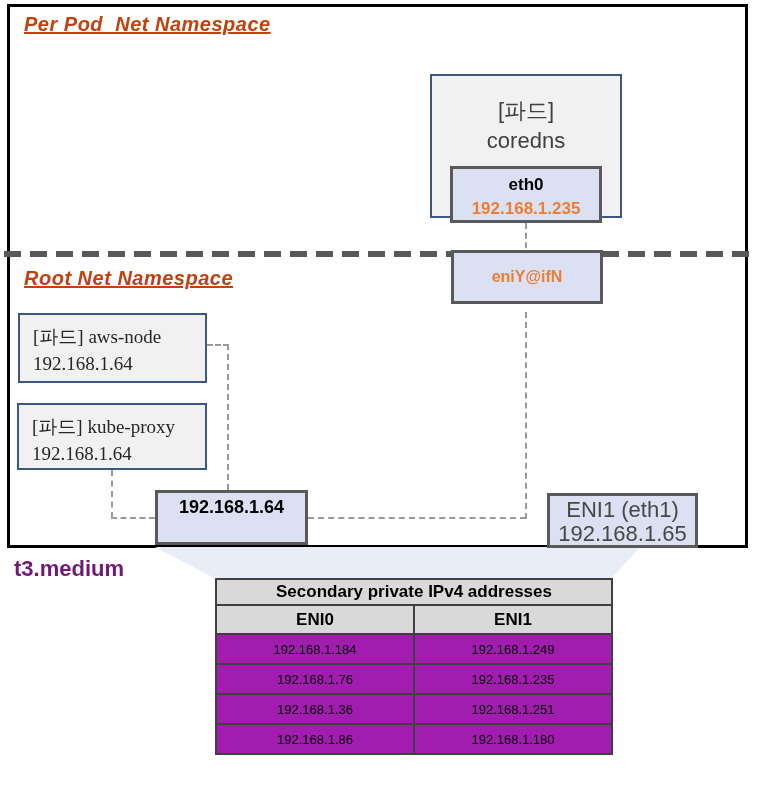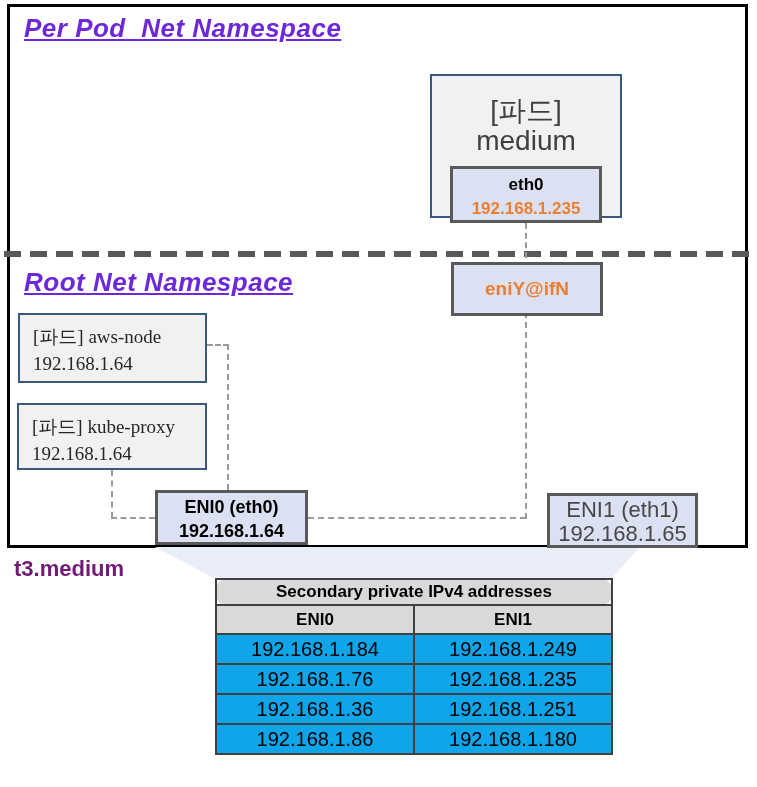--- a/index.html
+++ b/index.html
@@ -7,45 +7,45 @@
     position:relative;width:757px;height:787px;background:#ffffff;overflow:hidden;
     font-family:"Liberation Sans", sans-serif;
   }
   .abs{position:absolute;box-sizing:border-box;}
 
   
   .outer-rect{left:7px;top:4px;width:741px;height:544px;border:3px solid #000;background:transparent;}
 
   
   .ns-title{
-    font-size:26px;font-weight:bold;font-style:italic;text-decoration:underline;
-    color:#6d28d9;white-space:pre;letter-spacing:0.5px;
+    font-size:20px;font-weight:bold;font-style:italic;text-decoration:underline;
+    color:#c2410c;white-space:pre;letter-spacing:0.5px;
   }
   .pod-title{left:24px;top:13px;}
   .root-title{left:24px;top:267px;}
 
   
   .divider{
     left:4px;top:251px;width:753px;height:6px;
     background:repeating-linear-gradient(90deg,#595959 0 17px,transparent 17px 26px);
   }
 
   
   .pod-box{background:#f1f1f2;border:2px solid #3b5880;}
   .coredns-box{left:430px;top:74px;width:192px;height:144px;text-align:center;
-    color:#404040;font-size:28px;line-height:30px;padding-top:20px;}
+    color:#404040;font-size:22px;line-height:30px;padding-top:20px;}
   .daemon-box{font-family:"Liberation Serif", serif;color:#262626;font-size:19px;
     line-height:27px;padding:8px 0 0 13px;}
   .awsnode-box{left:18px;top:313px;width:189px;height:70px;}
   .kubeproxy-box{left:17px;top:403px;width:190px;height:67px;}
 
   
   .if-box{background:#dbe1f2;border:3px solid #595959;text-align:center;}
   .eth0-box{left:450px;top:166px;width:152px;height:57px;font-size:17px;line-height:24px;padding-top:4px;font-weight:bold;z-index:4;}
-  .eniy-box{left:451px;top:262px;width:152px;height:54px;font-size:19px;line-height:48px;font-weight:bold;z-index:4;}
+  .eniy-box{left:451px;top:250px;width:152px;height:54px;font-size:16px;line-height:48px;font-weight:bold;z-index:4;}
   .eni0-box{left:155px;top:490px;width:153px;height:55px;font-size:18px;line-height:24px;padding-top:2px;font-weight:bold;color:#000;z-index:6;}
   .eni1-box{left:547px;top:493px;width:151px;height:55px;font-size:22px;line-height:24px;padding-top:2px;font-weight:normal;color:#474747;z-index:6;}
 
   .orange{color:#ED7D31;}
   .black{color:#000;}
 
   
   .conn-v{width:0;border-left:2px dashed #9a9a9a;}
   .conn-h{height:0;border-top:2px dashed #9a9a9a;}
   .c1{left:525px;top:223px;height:35px;}
@@ -66,38 +66,38 @@
   }
 
   
   .ip-table-wrap{left:215px;top:578px;z-index:5;}
   table.ip-table{border-collapse:collapse;width:398px;background:#fff;}
   table.ip-table th,table.ip-table td{
     border:2px solid #404040;text-align:center;padding:0;
     font-family:"Liberation Sans", sans-serif;
   }
   table.ip-table th{background:#d9d9d9;font-weight:bold;color:#000;font-size:17px;}
-  th.tbl-title{height:24px;border-radius:10px;}
+  th.tbl-title{height:24px;}
   th.tbl-col{height:27px;margin-top:32px;}
-  table.ip-table td{height:28px;font-size:20px;font-weight:normal;color:#000;background:#0ea5e9;}
+  table.ip-table td{height:28px;font-size:13px;font-weight:normal;color:#000;background:#a21caf;}
 </style>
 </head>
 <body>
 
 <div class="canvas">
 
   <div class="abs outer-rect"></div>
 
   <div class="abs ns-title pod-title">Per Pod  Net Namespace</div>
   <div class="abs divider"></div>
   <div class="abs ns-title root-title">Root Net Namespace</div>
 
   <div class="abs pod-box coredns-box">
     <div>[파드]</div>
-    <div>medium</div>
+    <div>coredns</div>
   </div>
   <div class="abs if-box eth0-box">
     <div class="black">eth0</div>
     <div class="orange">192.168.1.235</div>
   </div>
 
   <div class="abs if-box eniy-box orange">eniY@ifN</div>
 
   <div class="abs pod-box daemon-box awsnode-box">
     <div>[파드] aws-node</div>
@@ -110,21 +110,20 @@
 
   <div class="abs conn-v c1"></div>
   <div class="abs conn-v c2"></div>
   <div class="abs conn-h c3"></div>
   <div class="abs conn-h c4a"></div>
   <div class="abs conn-v c4b"></div>
   <div class="abs conn-v c5a"></div>
   <div class="abs conn-h c5b"></div>
 
   <div class="abs if-box eni0-box">
-    <div>ENI0 (eth0)</div>
     <div>192.168.1.64</div>
   </div>
   <div class="abs if-box eni1-box">
     <div>ENI1 (eth1)</div>
     <div>192.168.1.65</div>
   </div>
 
   <div class="abs instance-label">t3.medium</div>
 
   <div class="abs funnel"></div>

